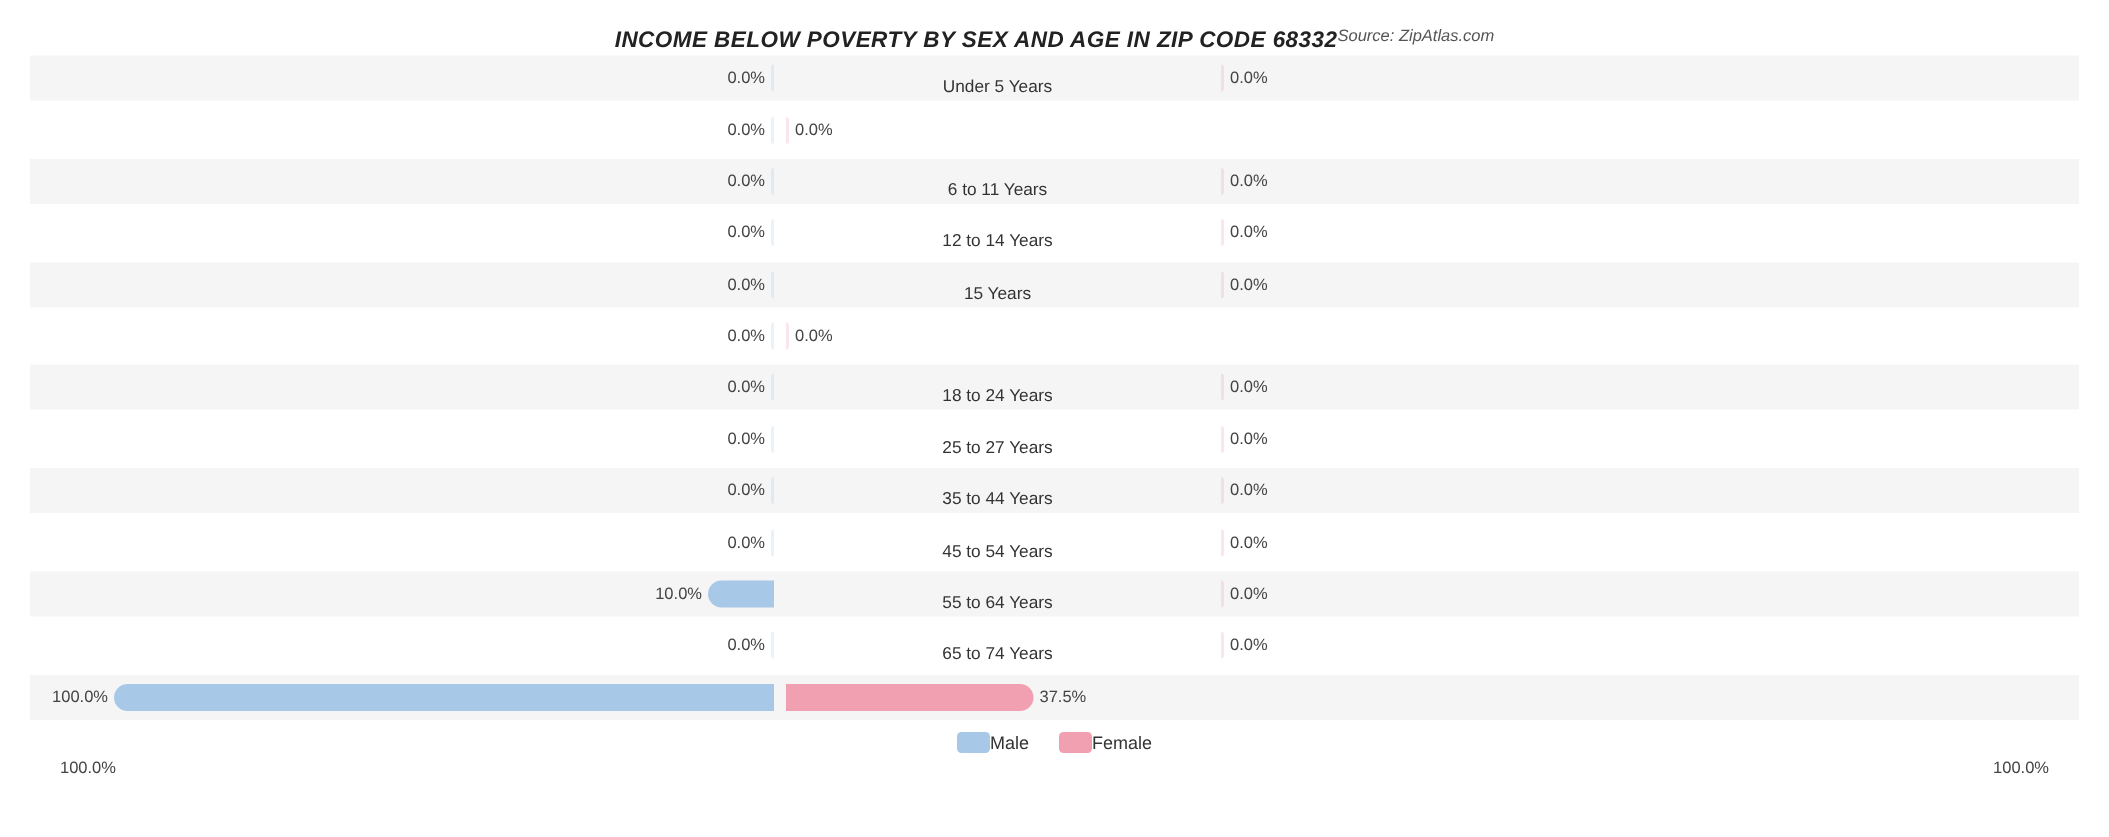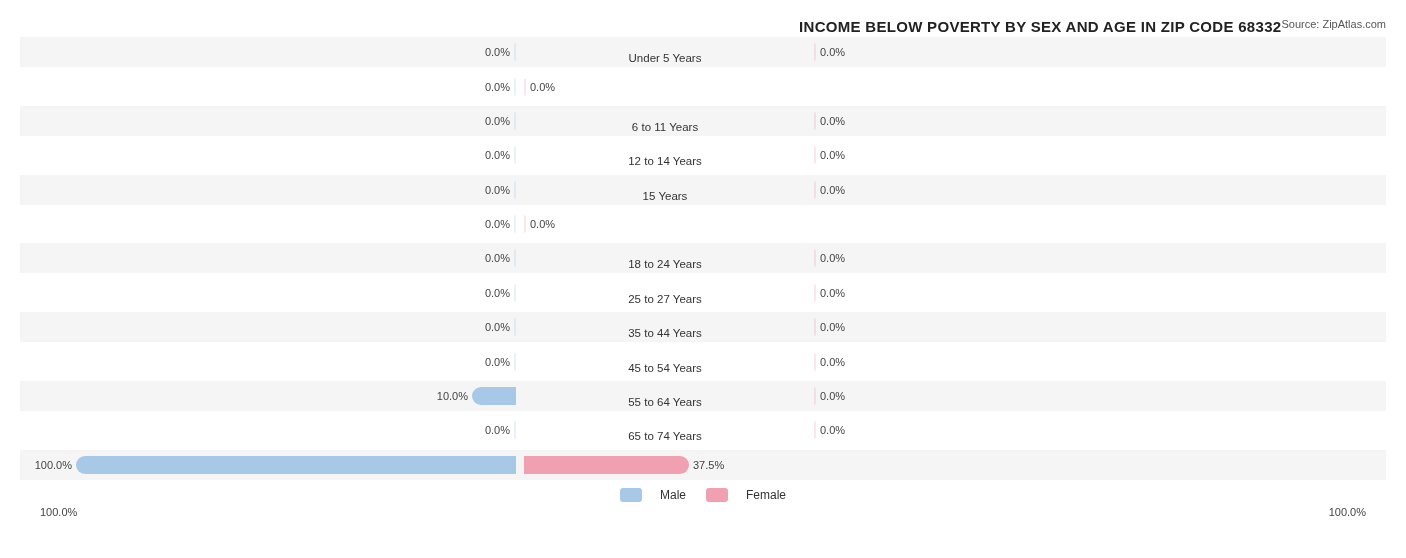--- a/index.html
+++ b/index.html
@@ -12,23 +12,24 @@
     }
     .chart-container {
       width: 1406px;
       height: 558px;
       padding: 18px 20px 40px 20px;
       display: flex;
       flex-direction: column;
     }
     .header-row {
       display: flex;
-      justify-content: flex-end;
+      justify-content: center;
       align-items: flex-start;
       margin-bottom: 0;
+      font-style: italic;
     }
     .chart-title {
       font-size: 15px;
       font-weight: bold;
       color: #222;
       text-transform: uppercase;
       letter-spacing: 0.3px;
     }
     .source-text {
       font-size: 11px;
@@ -127,21 +128,21 @@
       display: flex;
       justify-content: center;
       align-items: center;
       gap: 20px;
       margin-top: 6px;
       padding-bottom: 2px;
     }
     .legend-item {
       display: flex;
       align-items: center;
-      gap: 18px;
+      gap: 0;
       font-size: 12px;
       color: #333;
     }
     .legend-swatch {
       width: 22px;
       height: 14px;
       border-radius: 3px;
     }
     .bottom-axis {
       display: flex;

